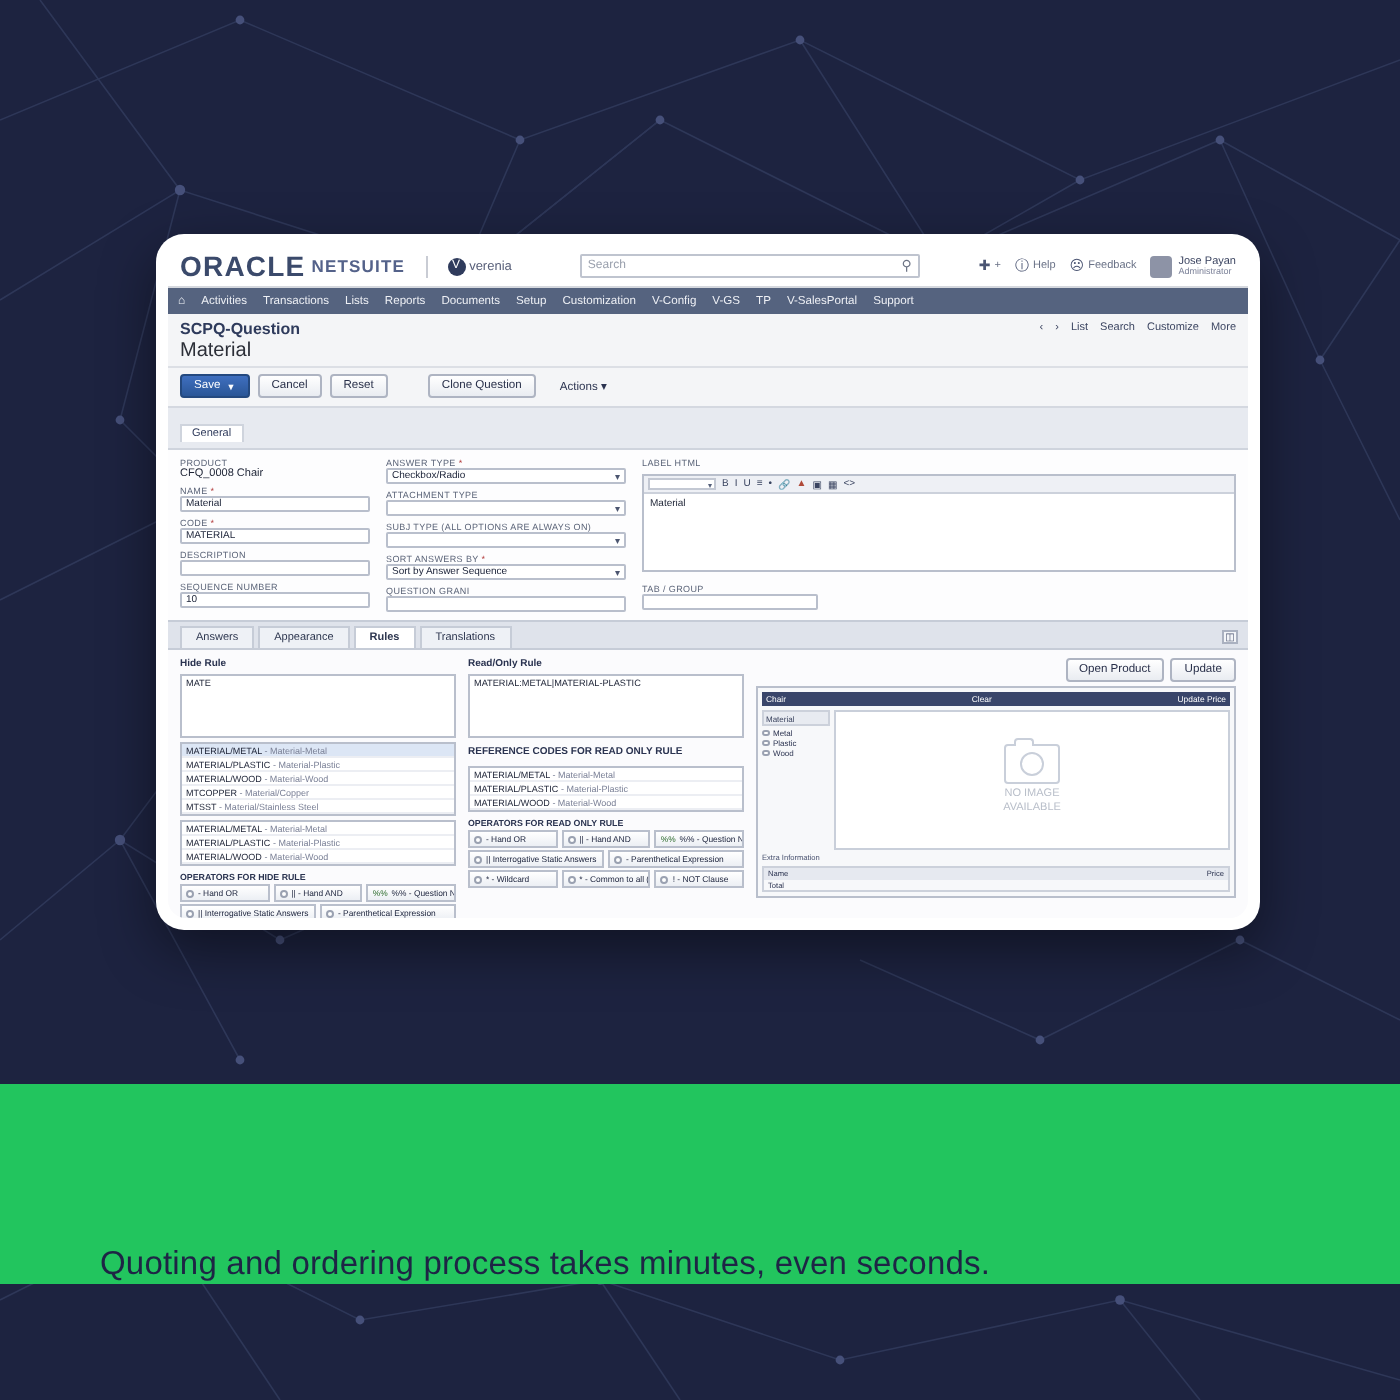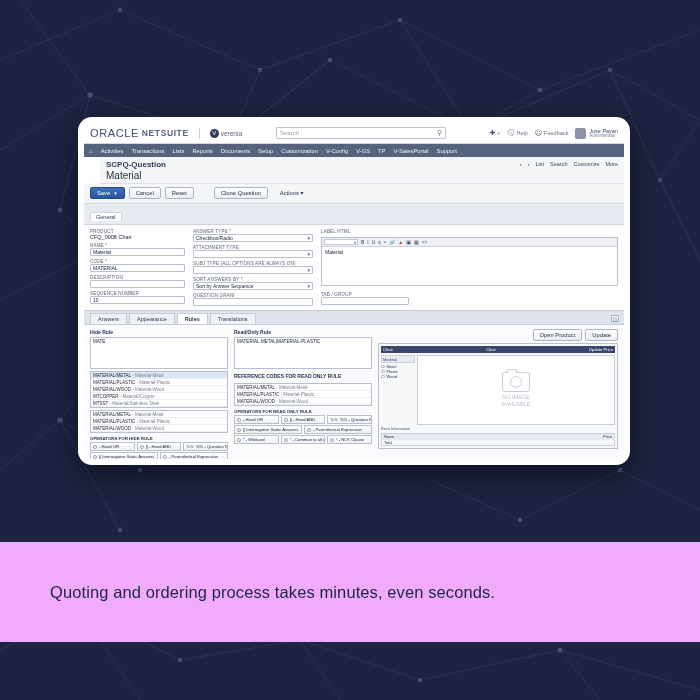--- a/index.html
+++ b/index.html
@@ -10,43 +10,43 @@
     background:#1d2340;
     position:relative;
   }
   
   .bg-net { position:absolute; inset:0; z-index:0; }
   .bg-net svg { display:block; width:700px; height:700px; }
 
   
   .caption-band {
     position:absolute; left:0; top:542px; width:700px; height:100px;
-    background:#f0abfc; z-index:5;
-    display:flex; align-items:center;
+    background:#22c55e; z-index:5;
+    display:flex; align-items:flex-end;
   }
   .caption-text {
     font-size:16.5px; color:#1e2545; padding-left:50px; letter-spacing:0.1px;
   }
 
   
   .device {
     position:absolute; left:78px; top:117px; width:552px; height:348px;
     background:#ffffff; border-radius:14px; z-index:3;
     box-shadow:0 10px 28px rgba(0,0,0,0.45);
     overflow:hidden;
   }
   .device-inner { position:absolute; inset:6px; border-radius:9px; overflow:hidden; background:#fff; }
 
   
   .ns-header {
     height:21px; background:#ffffff; border-bottom:1px solid #d5d8de;
     display:flex; align-items:center; padding:0 6px; gap:6px;
   }
   .logo { display:flex; align-items:center; gap:3px; }
-  .logo-oracle { font-size:11px; font-weight:normal; color:#3b4a6b; letter-spacing:0.6px; }
+  .logo-oracle { font-size:14px; font-weight:bold; color:#3b4a6b; letter-spacing:0.6px; }
   .logo-netsuite { font-size:8.5px; font-weight:bold; color:#54628a; letter-spacing:0.6px;text-align:right; }
   .logo-div { width:1px; height:11px; background:#c9ccd4; margin:0 4px; }
   .verenia { display:flex; align-items:center; gap:2px; }
   .verenia-mark {
     width:9px; height:9px; border-radius:50%; background:#2f3b5c; color:#fff;
     font-size:6px; display:flex; align-items:center; justify-content:center;
   }
   .verenia-txt { font-size:6.5px; color:#5a6party; color:#59607a; }
   .hdr-search {
     margin-left:28px; width:170px; height:12px; border:1px solid #bfc4cf; border-radius:1px;
@@ -70,21 +70,20 @@
     height:13px; background:#55637f; display:flex; align-items:center;
     padding:0 5px; gap:8px;
   }
   .ns-nav .nv { font-size:5.8px; color:#eef0f5; white-space:nowrap; }
   .ns-nav .home { font-size:6px; }
 
   
   .rec-bar {
     background:#f4f5f7; border-bottom:1px solid #dcdfe5; padding:3px 6px 2px 6px;
     position:relative;
-    margin-left:16px;
   }
   .rec-title { font-size:8px; color:#2f3b5c; font-weight:bold; }
   .rec-sub { font-size:10px; color:#2c2f38; margin-top:1px; }
   .rec-links {
     position:absolute; right:6px; top:4px; display:flex; gap:6px; align-items:center;
   }
   .rec-links span { font-size:5.5px; color:#3d4662; }
   .rec-arrow { font-size:7px; color:#5a6party; color:#5d6party; color:#5d6479; }
 
   

